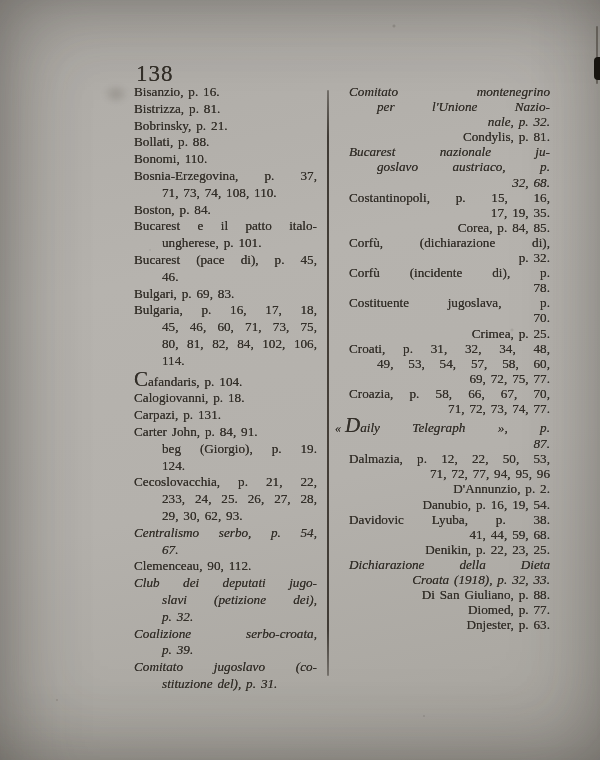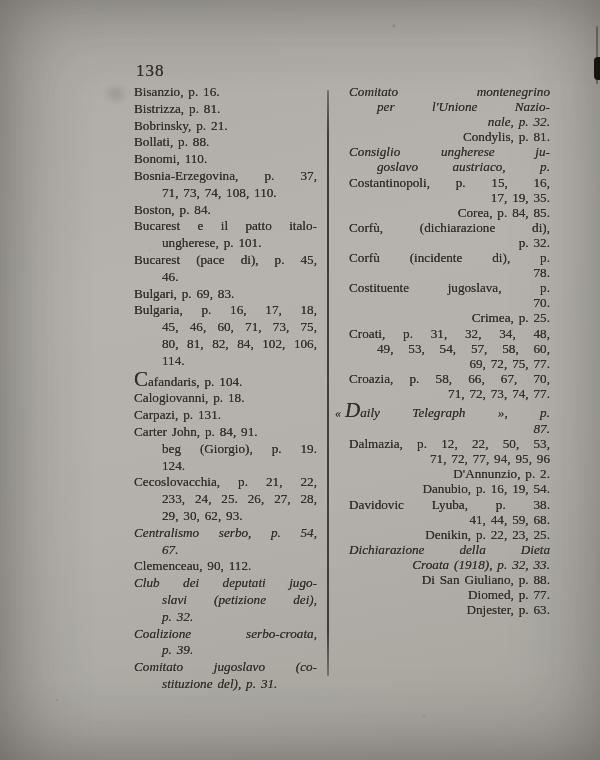--- a/index.html
+++ b/index.html
@@ -18,21 +18,21 @@
       radial-gradient(2px 2px at 150px 250px, rgba(60,55,48,.15), transparent 70%),
       linear-gradient(168deg, #aeaba6 0%, var(--paper,#b6b3ae) 35%, #b4b1ac 62%, #aba8a2 88%, #a29f99 100%);
     box-shadow:
       inset 0 0 90px rgba(55,50,44,.22),
       inset 45px 35px 80px -40px rgba(50,45,40,.35),
       inset -25px -30px 70px -30px rgba(50,45,40,.30);
     color:var(--ink,#322e28);
   }
   .pagenum{
     position:absolute;left:136px;top:61px;
-    font-size:17px;letter-spacing:1px;
+    font-size:23px;letter-spacing:1px;
     text-shadow:0 0 .5px rgba(50,46,40,.9);
   }
   .col{
     position:absolute;top:84px;
     font-size:13.2px;
     word-spacing:.12em;
     text-shadow:0 0 .5px rgba(50,46,40,.85);
   }
   .col-left{left:134px;width:183px;}
   .col-right{left:349px;width:201px;}
@@ -159,22 +159,23 @@
   <div class="col col-right">
       <div class="entry italic">
         <div class="line just">Comitato montenegrino</div>
         <div class="line cont just">per l'Unione Nazio-</div>
         <div class="line cont">nale, p. 32.</div>
       </div>
       <div class="entry">
         <div class="line">Condylis, p. 81.</div>
       </div>
       <div class="entry italic">
-        <div class="line just">Consiglio ungherese ju-</div>
+        <div class="line just">Bucarest nazionale ju-</div>
         <div class="line cont just">goslavo austriaco, p.</div>
+        <div class="line cont">32, 68.</div>
       </div>
       <div class="entry">
         <div class="line just">Costantinopoli, p. 15, 16,</div>
         <div class="line cont">17, 19, 35.</div>
       </div>
       <div class="entry">
         <div class="line">Corea, p. 84, 85.</div>
       </div>
       <div class="entry">
         <div class="line just">Corfù, (dichiarazione di),</div>

